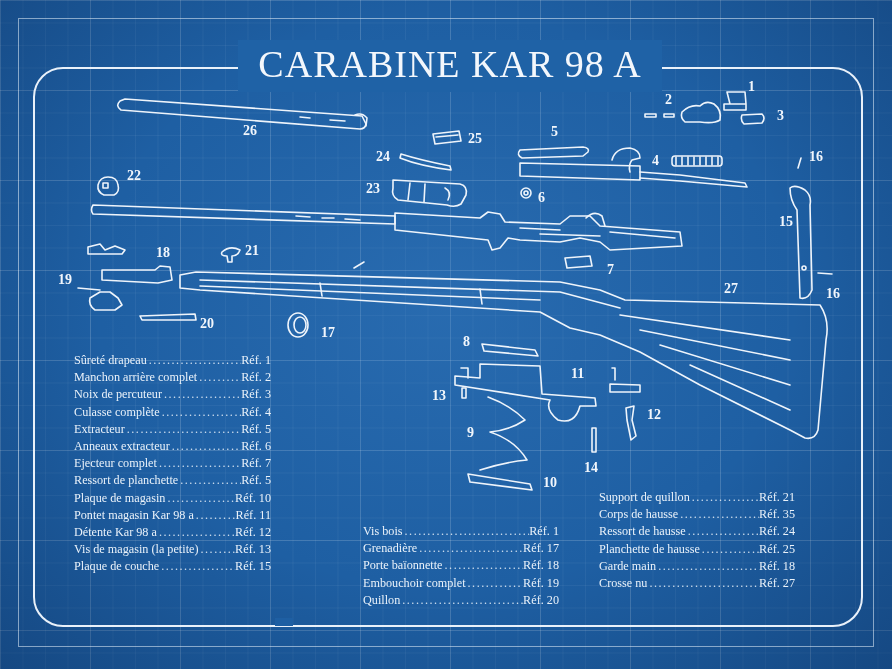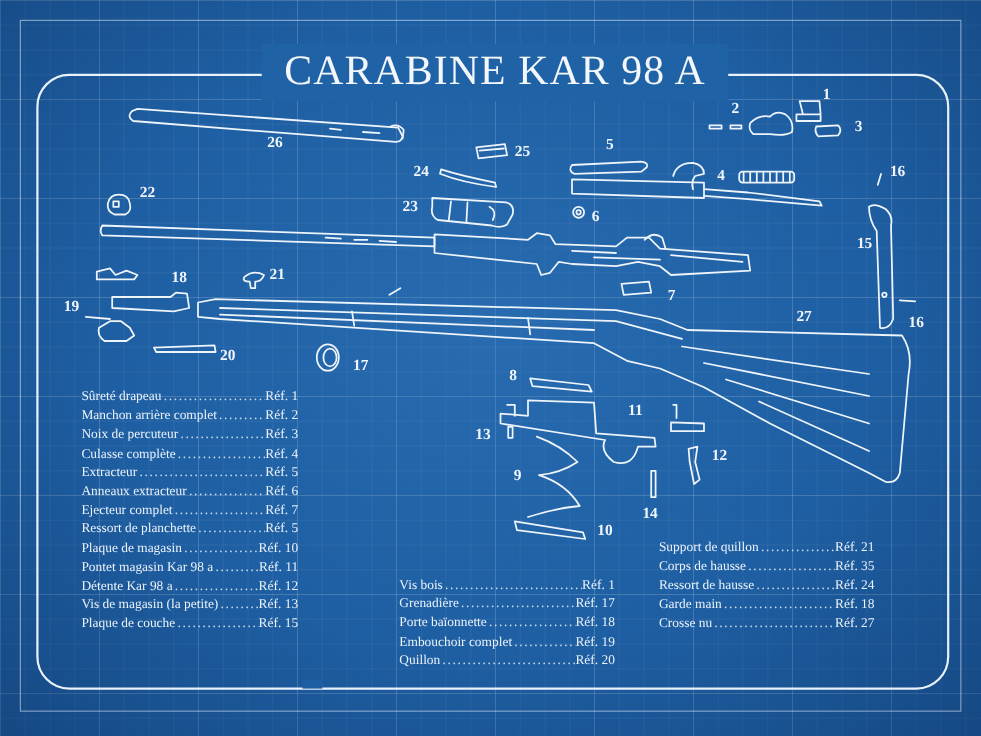--- a/index.html
+++ b/index.html
@@ -319,20 +319,25 @@
       <span class="name">Corps de hausse</span>
       <span class="dots"></span>
       <span class="ref">Réf. 35</span>
     </div>
   <div class="row">
       <span class="name">Ressort de hausse</span>
       <span class="dots"></span>
       <span class="ref">Réf. 24</span>
     </div>
   <div class="row">
+      <span class="name">Planchette de hausse</span>
+      <span class="dots"></span>
+      <span class="ref">Réf. 25</span>
+    </div>
+  <div class="row">
       <span class="name">Garde main</span>
       <span class="dots"></span>
       <span class="ref">Réf. 18</span>
     </div>
   <div class="row">
       <span class="name">Crosse nu</span>
       <span class="dots"></span>
       <span class="ref">Réf. 27</span>
     </div>
 </div>

